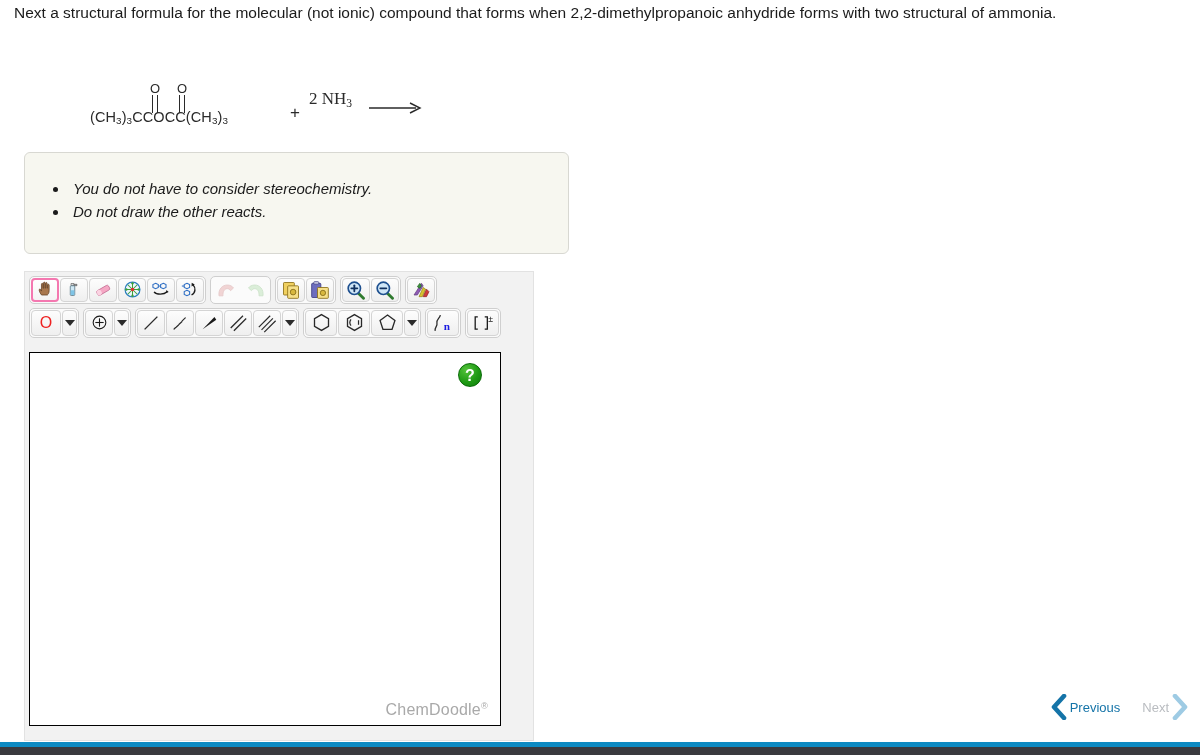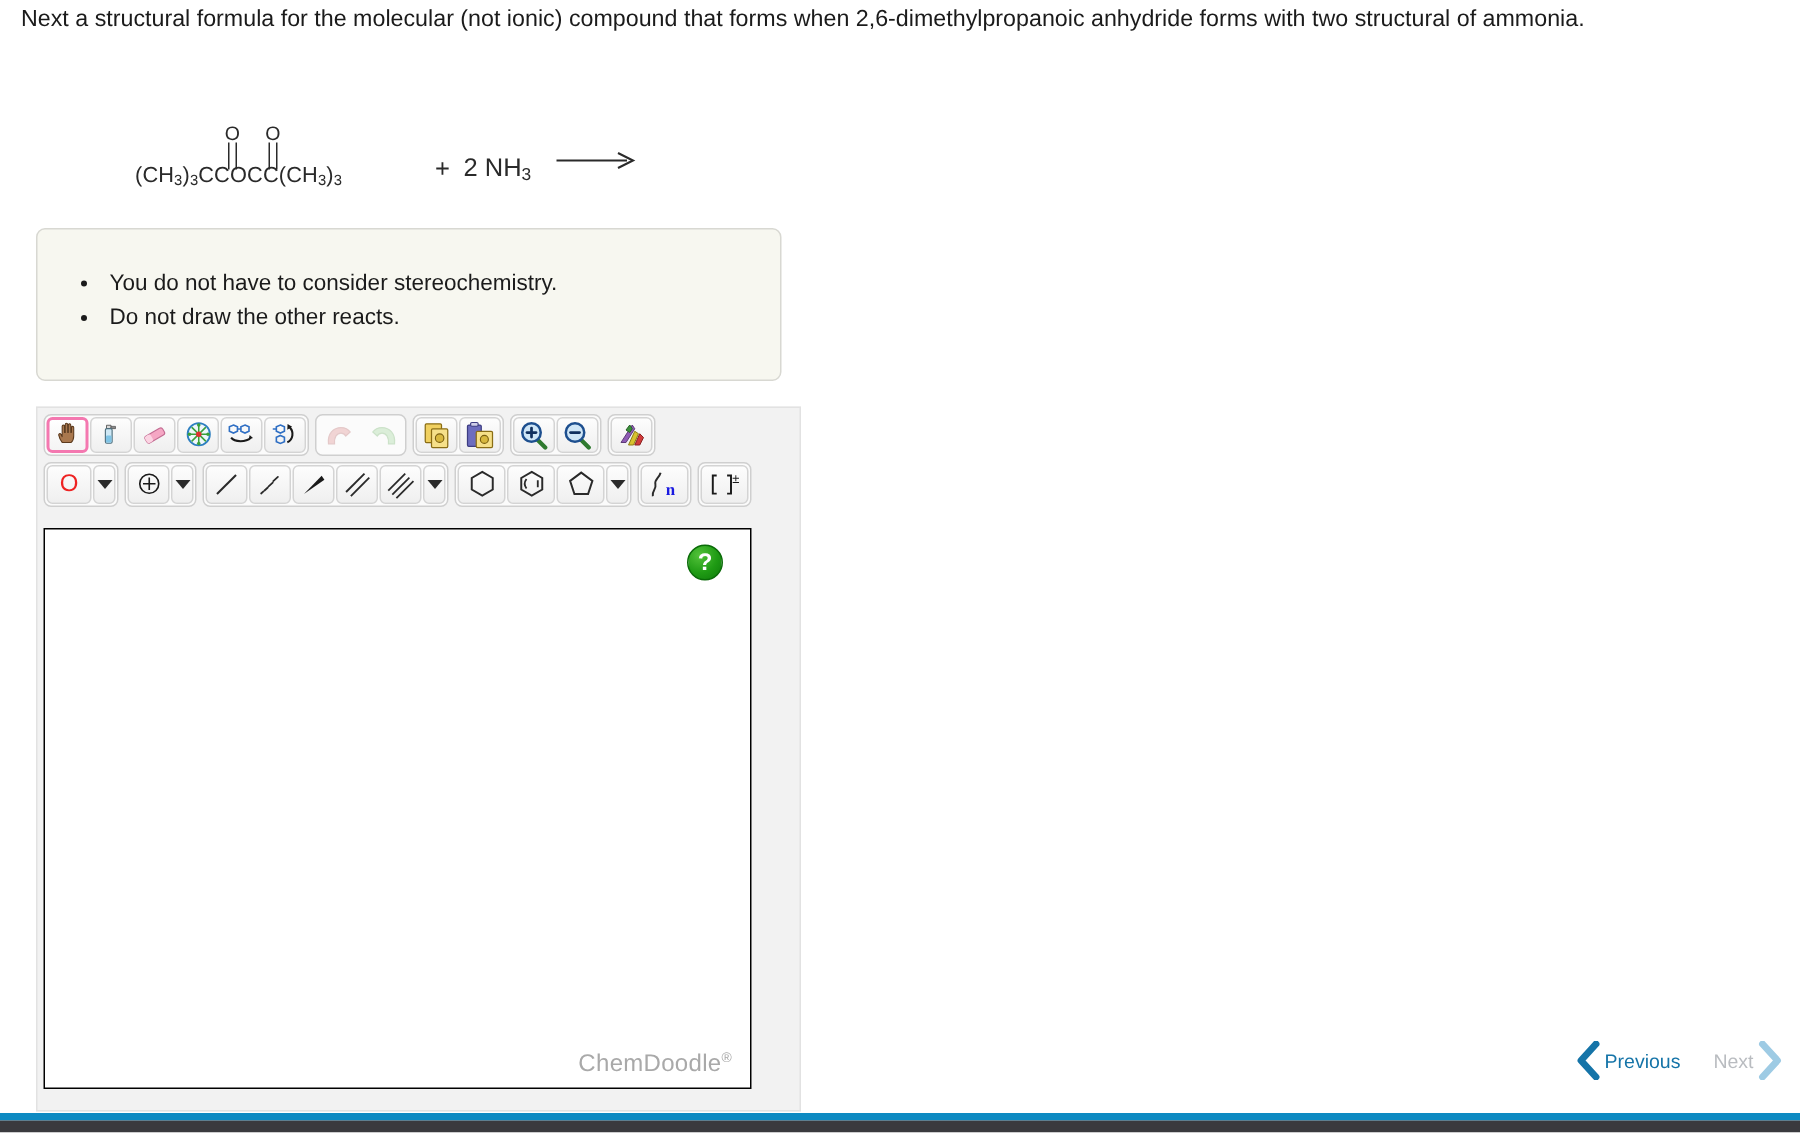--- a/index.html
+++ b/index.html
@@ -31,28 +31,28 @@
   .struct .base { white-space: nowrap; }
   .struct sub { font-size: .68em; vertical-align: -.22em; }
   .carbonyl { position: absolute; text-align: center; width: 14px; }
   .carbonyl .oatom { font-size: 13px; line-height: 12px; display: block; }
   .carbonyl .dbl { display: block; width: 6px; height: 18px; margin: 0 auto;
                    border-left: 1.3px solid #2a2a2a; border-right: 1.3px solid #2a2a2a; }
   .cb1 { left: 58px; bottom: 15px; }
   .cb2 { left: 85px; bottom: 15px; }
 
   .plus { font-size: 17px; margin: 0 9px 5px 62px; }
-  .reagent { font-size: 17px; margin-bottom: 5px; white-space: nowrap; }
+  .reagent { font-size: 17px; margin-bottom: 18px; white-space: nowrap; font-family: Liberation Serif, serif; }
   .reagent sub { font-size: .68em; vertical-align: -.25em; }
   .rxn-arrow { margin: 0 0 9px 16px; }
 
   
   .notes {
-    position: absolute; left: 24px; top: 152px; width: 497px; height: 102px;
-    background: #f7f7f0; border: 1px solid #d8d8d2; border-radius: 6px;
+    position: absolute; left: 24px; top: 152px; width: 545px; height: 102px;
+    background: #f7f7f0; border: 1px solid #d8d8d2; border-radius: 6px; font-style: italic;
   }
   .notes ul { margin: 0; padding: 25px 0 0 44px; list-style: disc; }
   .notes li { font-size: 15px; line-height: 1.52; color: #1b1b1b; padding-left: 4px; }
 
   
   .sketcher {
     position: absolute; left: 24px; top: 271px; width: 510px; height: 470px;
     background: #f2f2f2; border: 1px solid #e2e2e2;
   }
   .tb-row { display: flex; align-items: center; gap: 4px; padding: 3px 0 0 4px; }
@@ -102,21 +102,21 @@
   
   .foot-blue { position: absolute; left: 0; bottom: 8px; width: 1200px; height: 5px; background: #0d8ac2; }
   .foot-dark { position: absolute; left: 0; bottom: 0; width: 1200px; height: 8px; background: #3a3a3e; }
 </style>
 </head>
 <body>
 
 <div id="page">
 
   <div class="prompt">
-    <span>Next a structural formula for the </span><b>molecular (not ionic) compound</b><span> that forms when </span><b>2,6-dimethylpropanoic anhydride</b><span> forms with </span><b>two</b><span> structural of ammonia.</span>
+    <span>Next a structural formula for the </span><b>molecular (not ionic) compound</b><span> that forms when </span><b>2,2-dimethylpropanoic anhydride</b><span> forms with </span><b>two</b><span> structural of ammonia.</span>
   </div>
 
   <div class="equation">
 
     <div class="struct">
       <span class="carbonyl cb1">
         <span class="oatom">O</span>
         <span class="dbl"></span>
       </span>
       <span class="carbonyl cb2">

